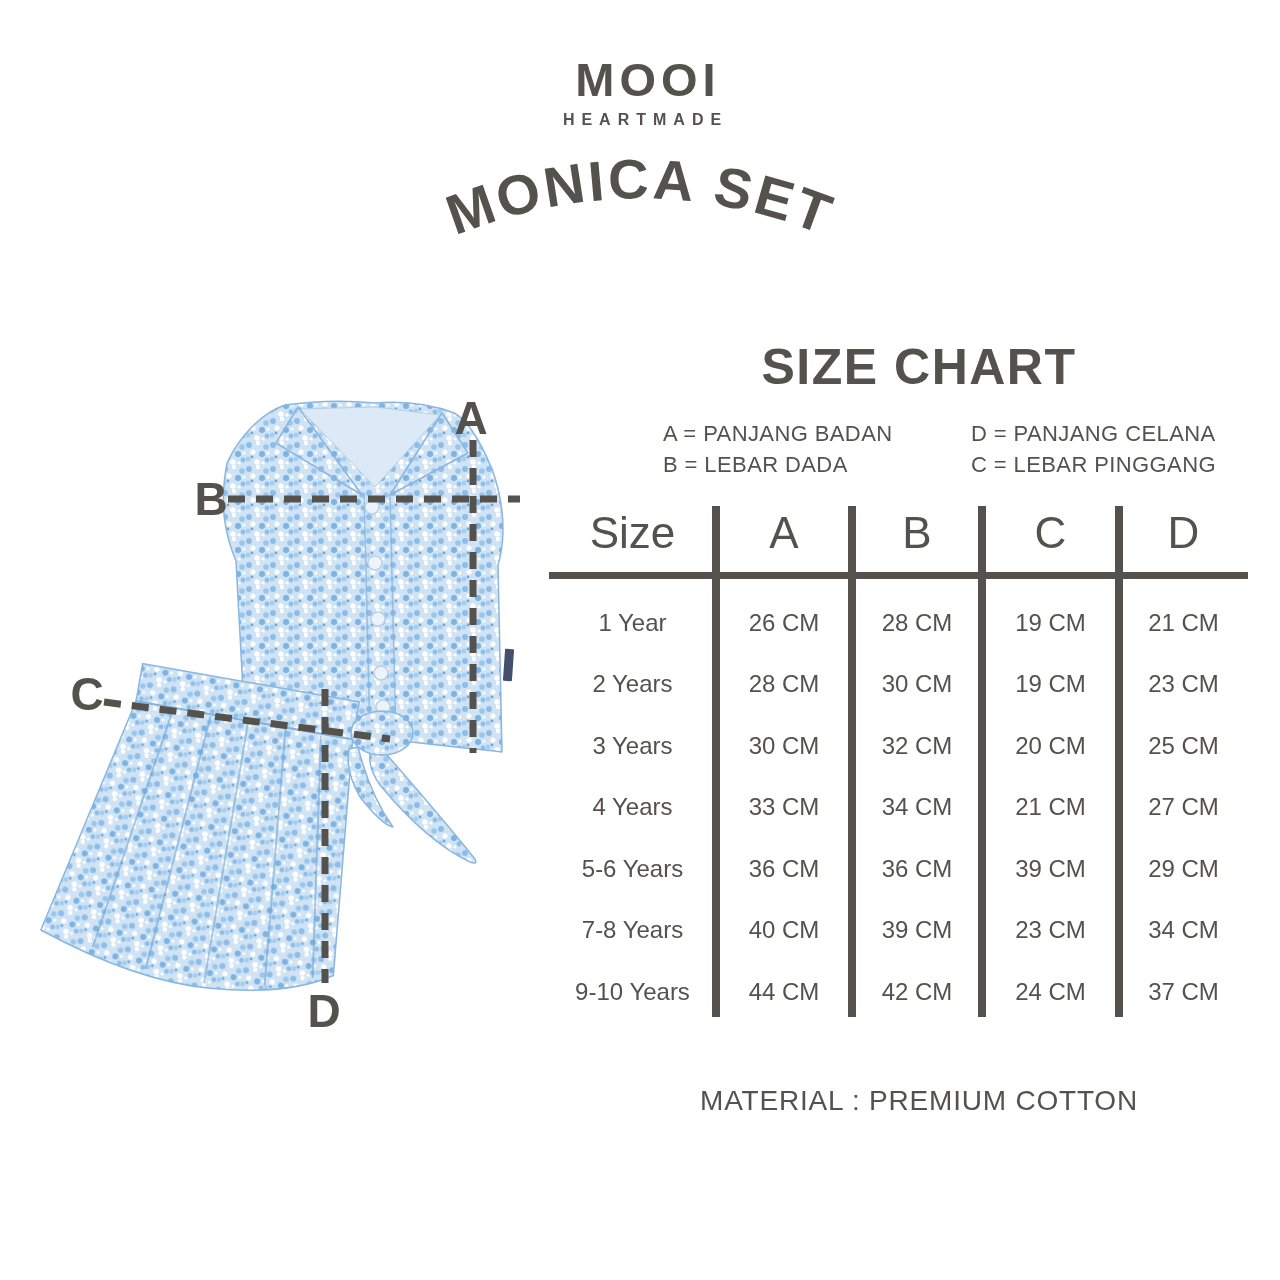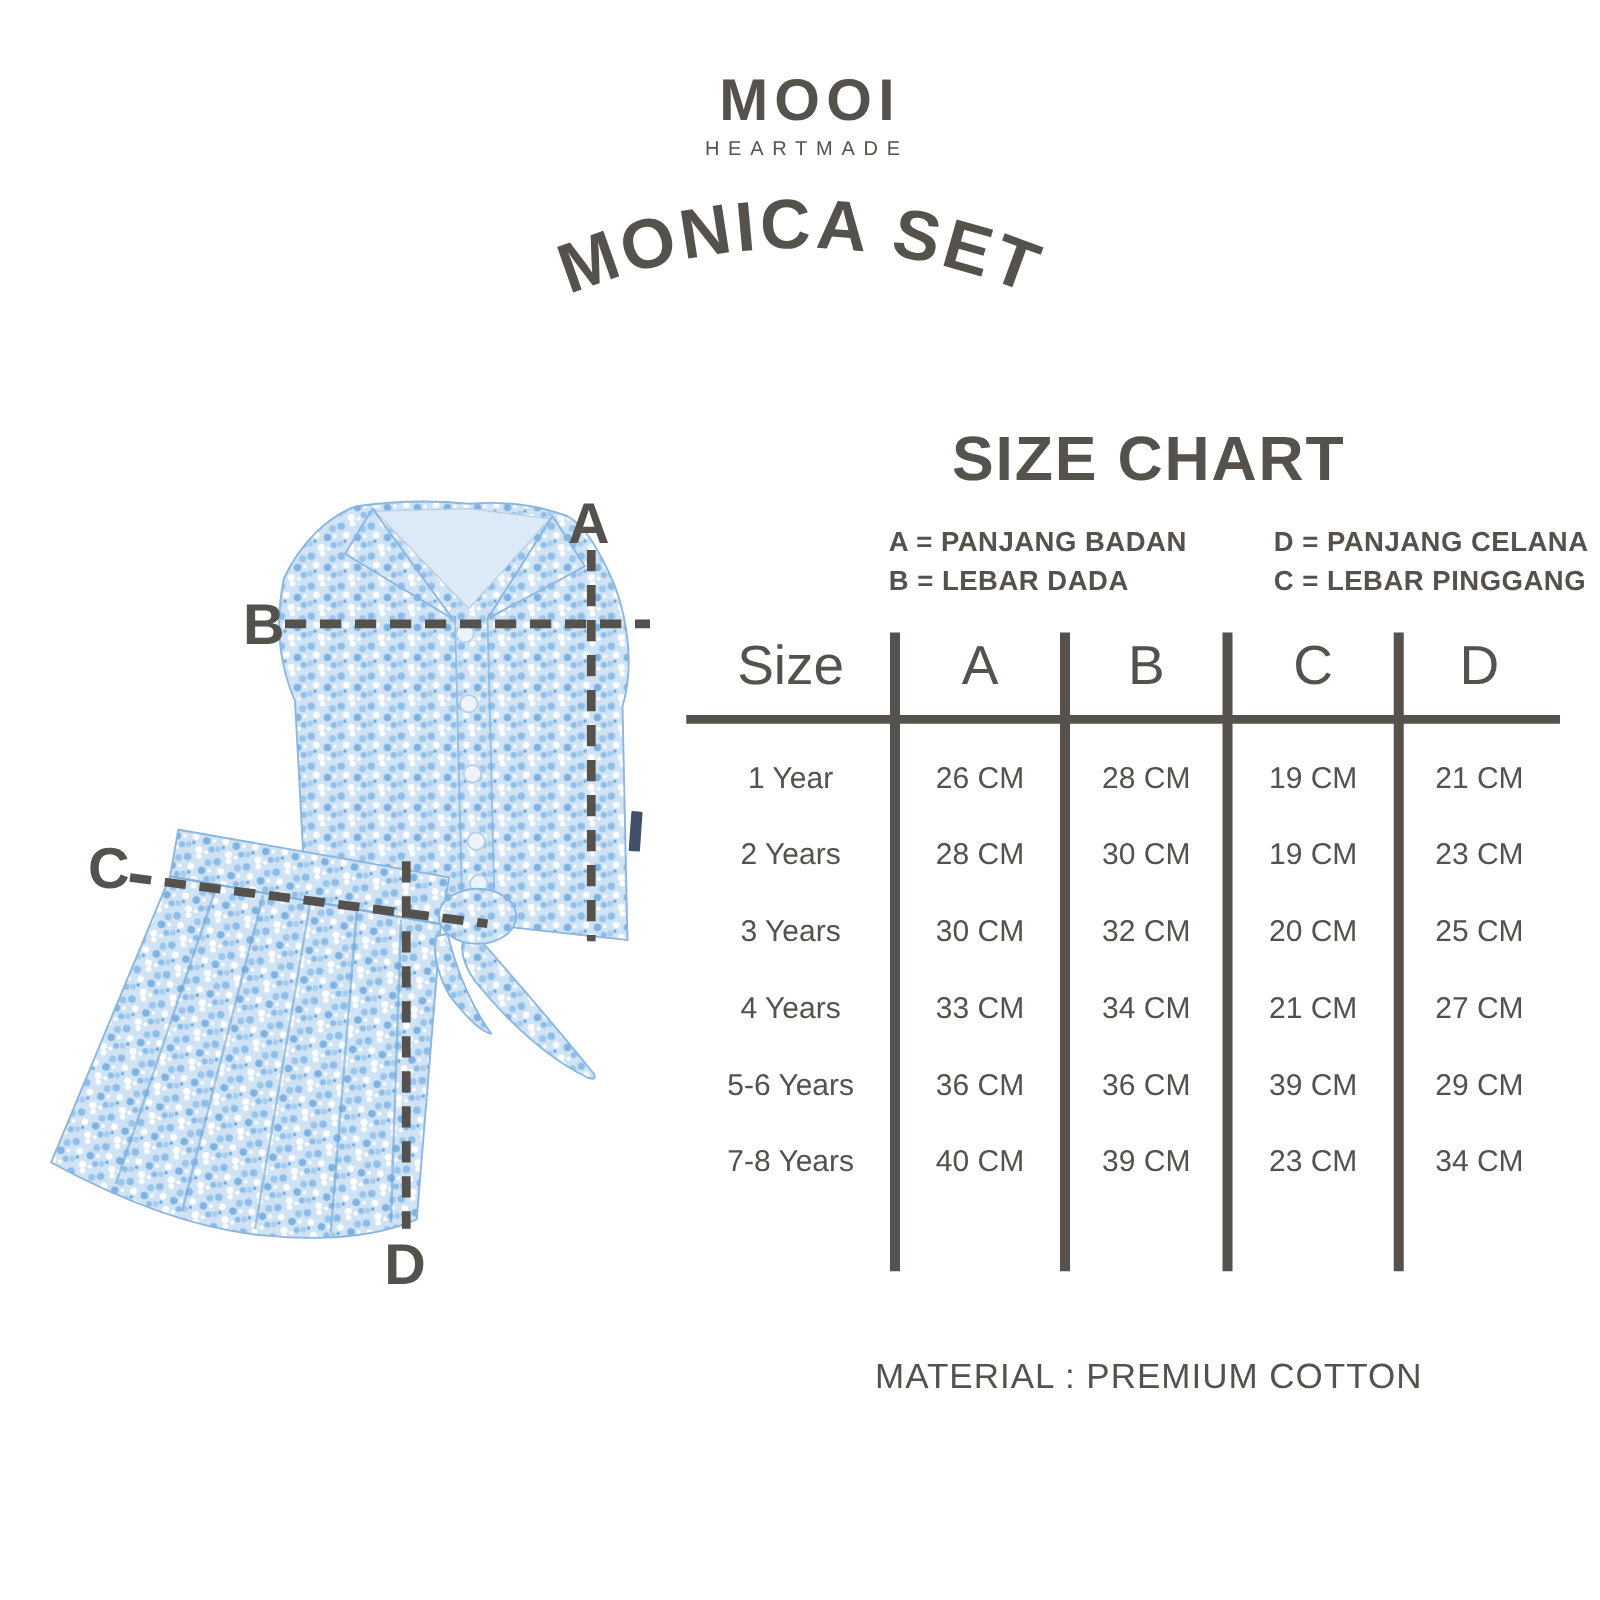--- a/index.html
+++ b/index.html
@@ -6,35 +6,35 @@
   body {
     width:1280px; height:1280px; position:relative; overflow:hidden;
     background:#ffffff; color:#55514c;
     font-family:"Liberation Sans", sans-serif;
   }
   .abs { position:absolute; }
 
   
   #brand { top:56px; left:0; width:100%; text-align:center; line-height:1; }
   #brand-logo { font-size:47px; font-weight:800; letter-spacing:5px; padding-left:5px;margin-left:11px; }
-  #brand-tagline { font-size:16px; font-weight:400; letter-spacing:7px; padding-left:11px; margin-top:9px; }
+  #brand-tagline { font-size:16px; font-weight:700; letter-spacing:7px; padding-left:11px; margin-top:9px; }
 
   
   #title-arch { top:150px; left:415px; }
   #title-arch text { font-family:"Liberation Sans", sans-serif; font-weight:800; font-size:56px; letter-spacing:3px; fill:#55514c; }
 
   
   #garment { top:393px; left:30px; }
 
   
   #sc-heading {
     top:338px; left:549px; width:740px; text-align:center;
     font-size:50px; font-weight:800; letter-spacing:1.5px;
   }
-  .legend-col { font-size:22px; font-weight:700; letter-spacing:0.4px; line-height:31px;margin-left:48px; }
+  .legend-col { font-size:22px; font-weight:400; letter-spacing:0.4px; line-height:31px; }
   #legend-left  { top:418px; left:663px; }
   #legend-right { top:418px; left:971px; }
 
   
   #size-table { top:506px; left:549px; width:699px; height:511px; }
   .vline { position:absolute; top:0; bottom:0; width:8px; background:#55514c; }
   #vline-1 { left:163px; } #vline-2 { left:299px; } #vline-3 { left:429px; } #vline-4 { left:566px; }
   .hline { position:absolute; left:0; top:66px; width:699px; height:7px; background:#55514c; }
   .trow {
     display:grid; grid-template-columns:167px 136px 130px 137px 129px;
@@ -200,16 +200,23 @@
       <div class="cell">39 CM</div>
       <div class="cell">29 CM</div>
     </div>
     <div class="trow">
       <div class="cell">7-8 Years</div>
       <div class="cell">40 CM</div>
       <div class="cell">39 CM</div>
       <div class="cell">23 CM</div>
       <div class="cell">34 CM</div>
     </div>
+    <div class="trow">
+      <div class="cell">9-10 Years</div>
+      <div class="cell">44 CM</div>
+      <div class="cell">42 CM</div>
+      <div class="cell">24 CM</div>
+      <div class="cell">37 CM</div>
+    </div>
   </div>
 </div>
 
 <div class="abs" id="material">MATERIAL : PREMIUM COTTON</div>
 
 </body></html>

